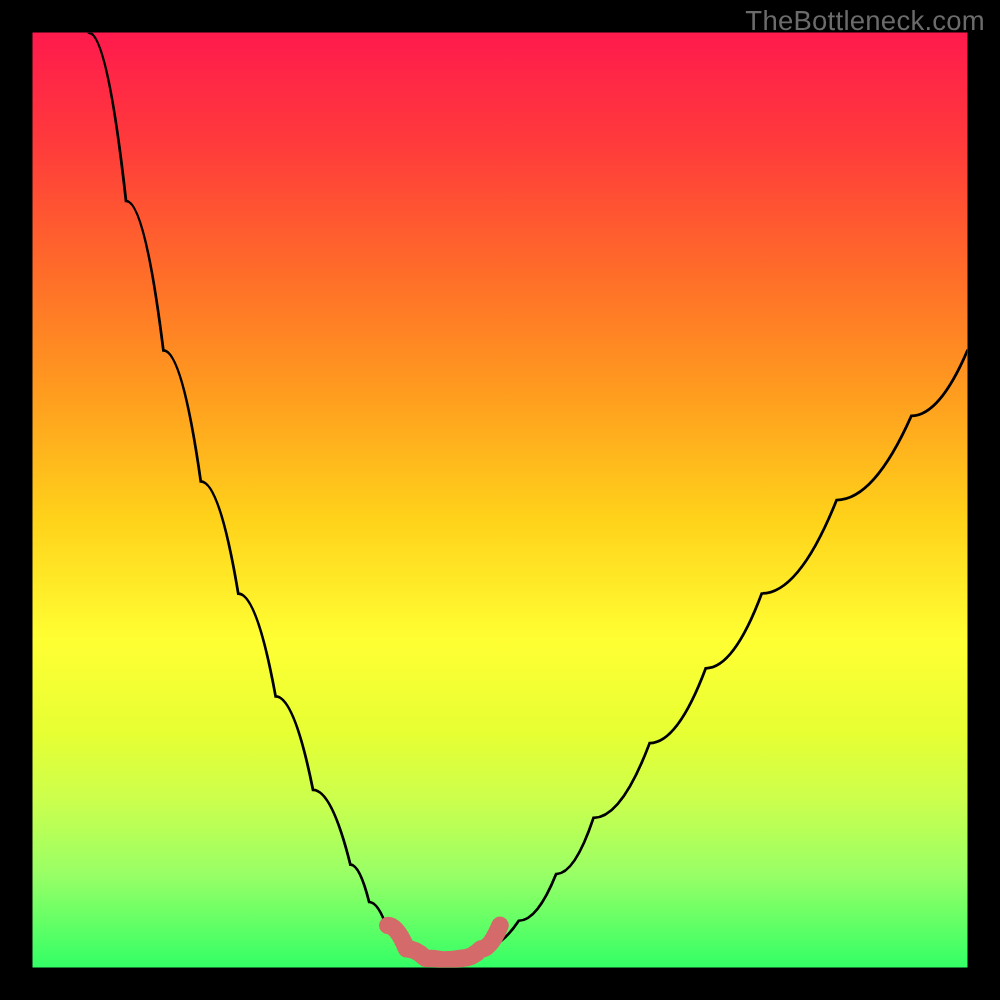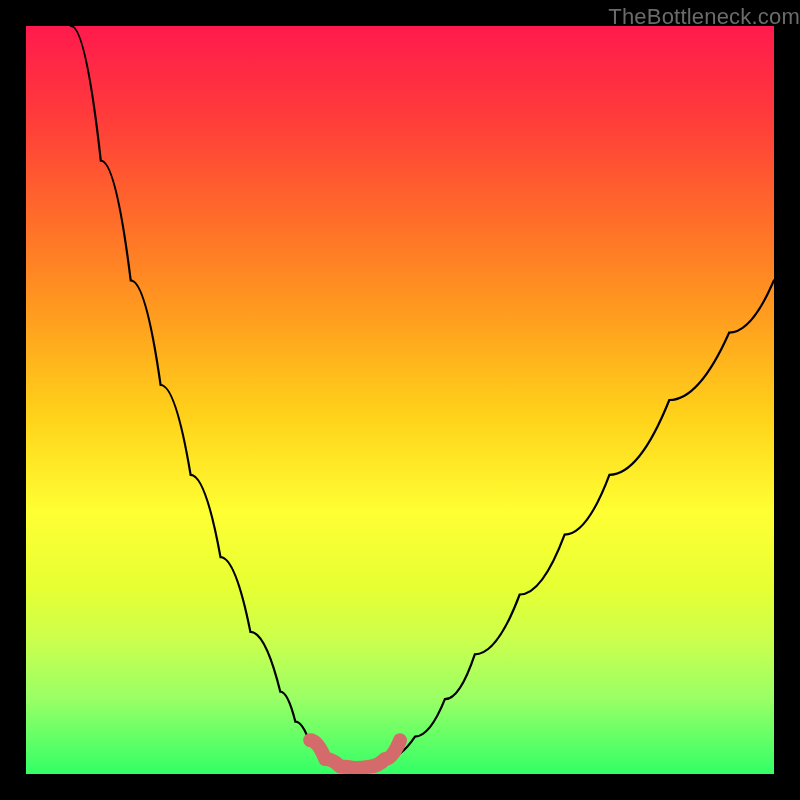--- a/index.html
+++ b/index.html
@@ -36,21 +36,21 @@
       #ffff33 65%,
       #e6ff33 75%,
       #ccff4d 82%,
       #99ff66 90%,
       #33ff66 100%
     );
   }
   .watermark {
     position: absolute;
     top: 4px;
-    right: 0;
+    right: 12px;
     color: #6b6b6b;
     font-size: 22px;
     font-weight: 500;
     letter-spacing: 0.2px;
     user-select: none;
   }
   svg.curves {
     position: absolute;
     left: 0;
     top: 0;

